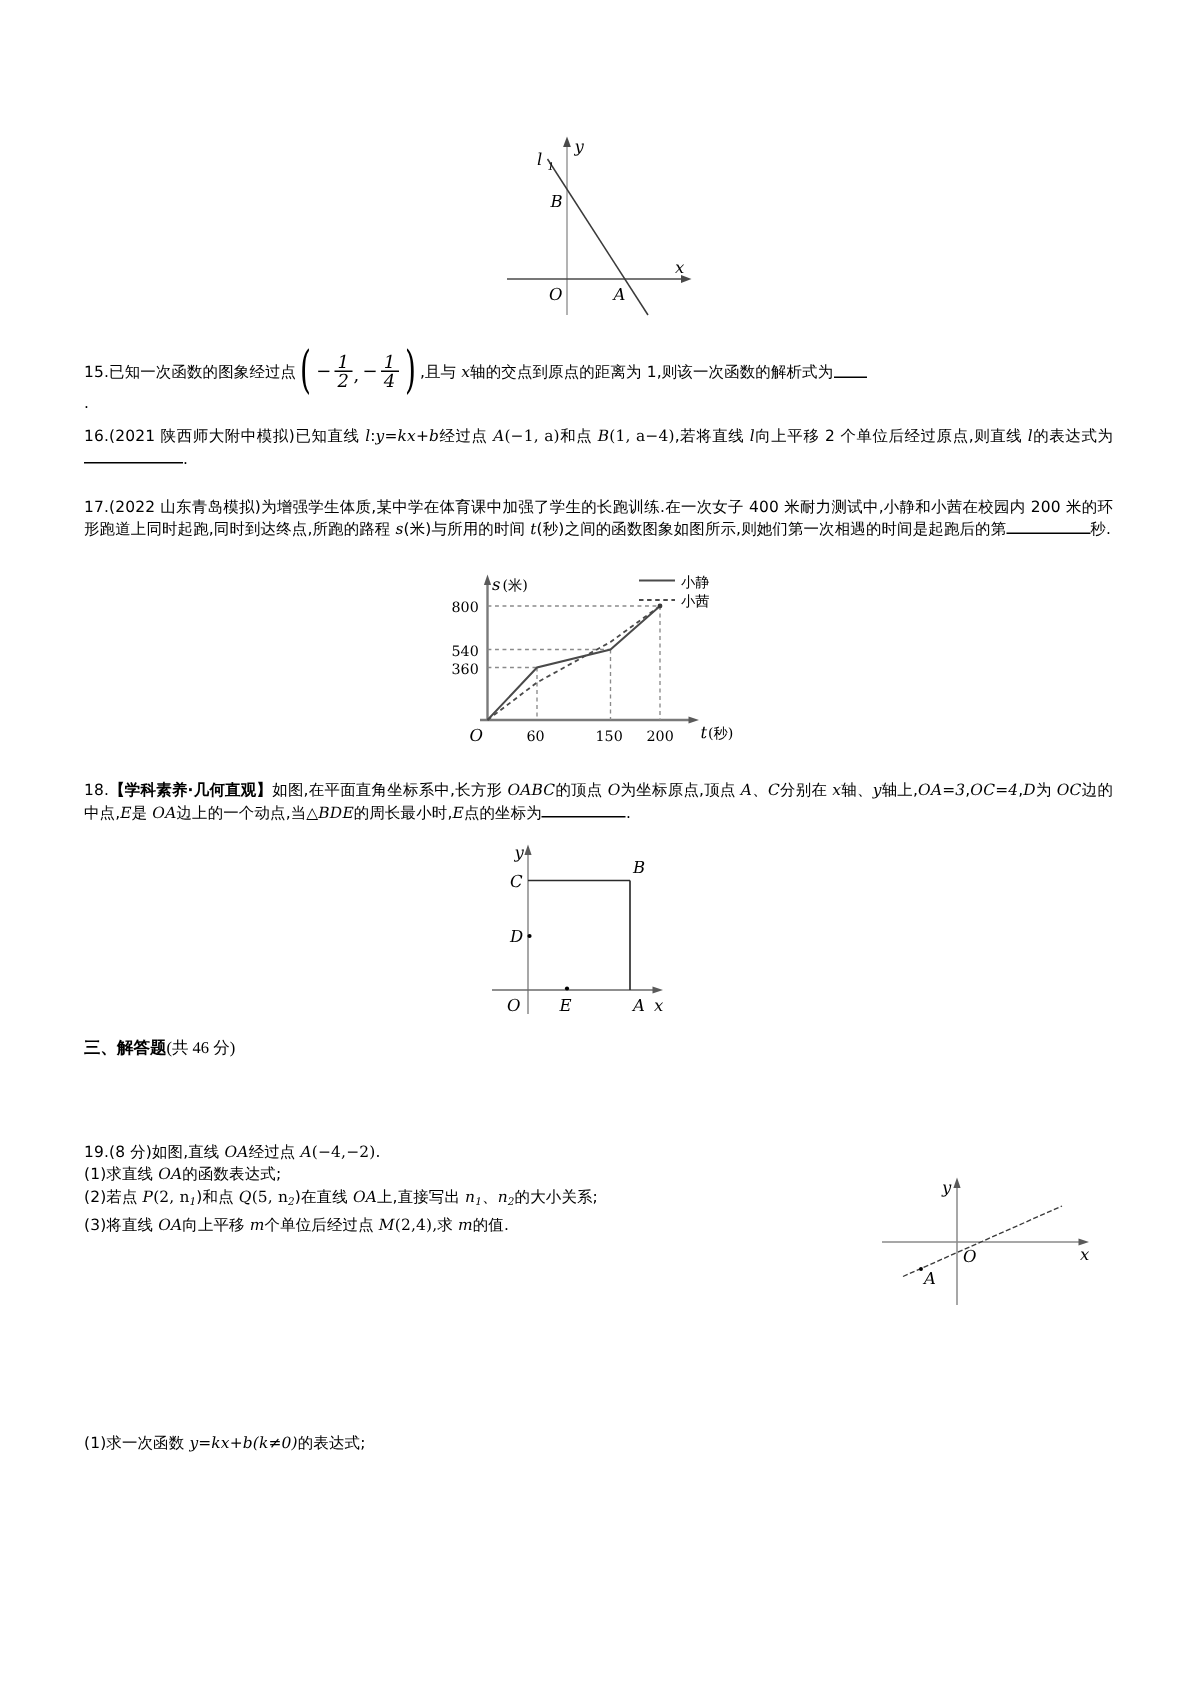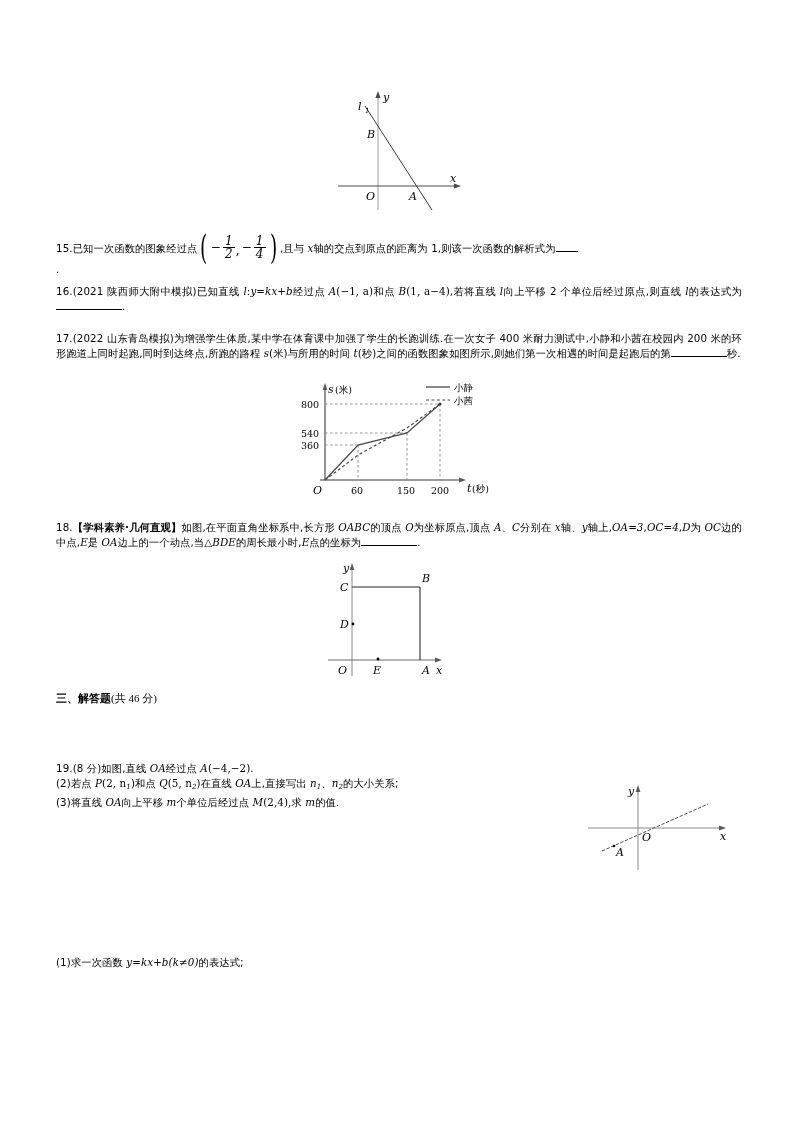--- a/index.html
+++ b/index.html
@@ -188,20 +188,23 @@
 
   <div class="sec-title" style="left:56px; top:691px;font-family:Liberation Serif, serif;">
     <span>三、</span><span>解答题</span><span class="norm">(共 46 分)</span>
   </div>
 
   <div class="qblock" style="left:56px; top:746px; width:686px;margin-top:15px;">
     <div class="qline">
       <span>19.</span><span>(8 分)</span><span>如图,直线 </span><span class="it">OA</span><span>经过点 </span><span class="it">A</span><span class="ser">(−4,−2)</span><span>.</span>
     </div>
     <div class="qline">
+      <span>(1)</span><span>求直线 </span><span class="it">OA</span><span>的函数表达式</span><span>;</span>
+    </div>
+    <div class="qline">
       <span>(2)</span><span>若点 </span><span class="it">P</span><span class="ser">(2, n</span><span class="sub">1</span><span>)和点 </span><span class="it">Q</span><span class="ser">(5, n</span><span class="sub">2</span><span>)在直线 </span><span class="it">OA</span><span>上,直接写出 </span><span class="it">n</span><span class="sub">1</span><span>、</span><span class="it">n</span><span class="sub">2</span><span>的大小关系;</span>
     </div>
     <div class="qline">
       <span>(3)</span><span>将直线 </span><span class="it">OA</span><span>向上平移 </span><span class="it">m</span><span>个单位后经过点 </span><span class="it">M</span><span class="ser">(2,4),求 </span><span class="it">m</span><span>的值.</span>
     </div>
   </div>
 
   <div class="fig" style="left:580px; top:782px;">
     <svg width="170" height="95" viewBox="0 0 170 95">
 

